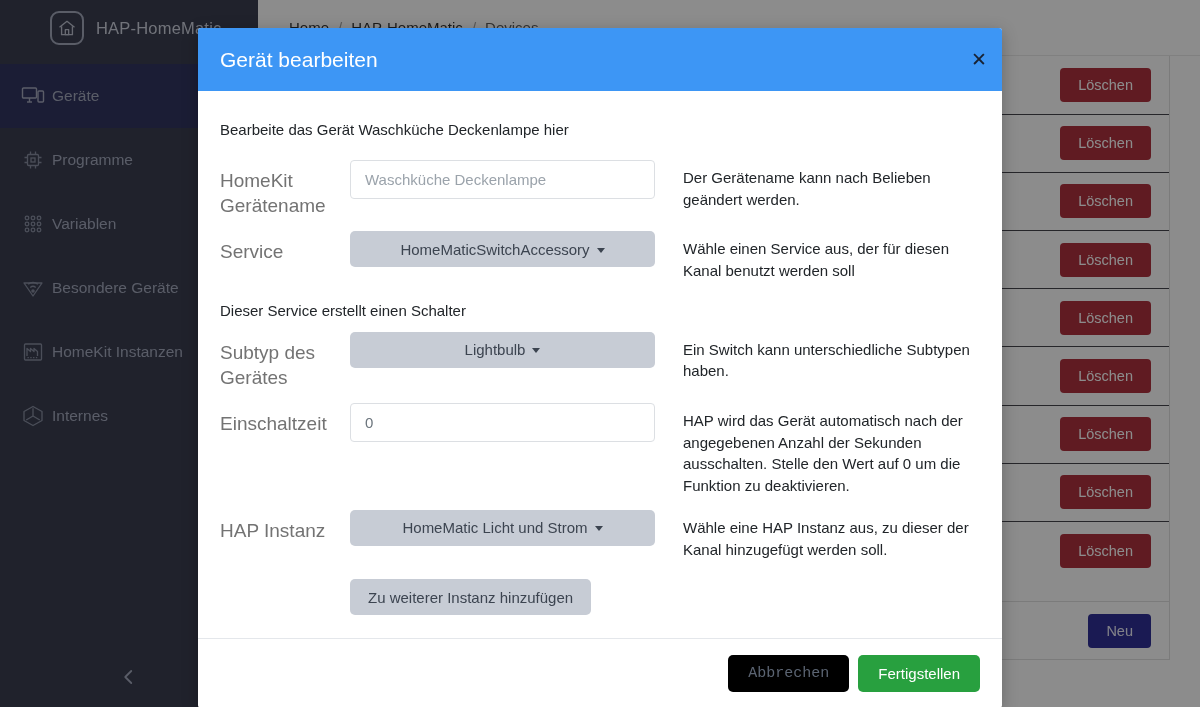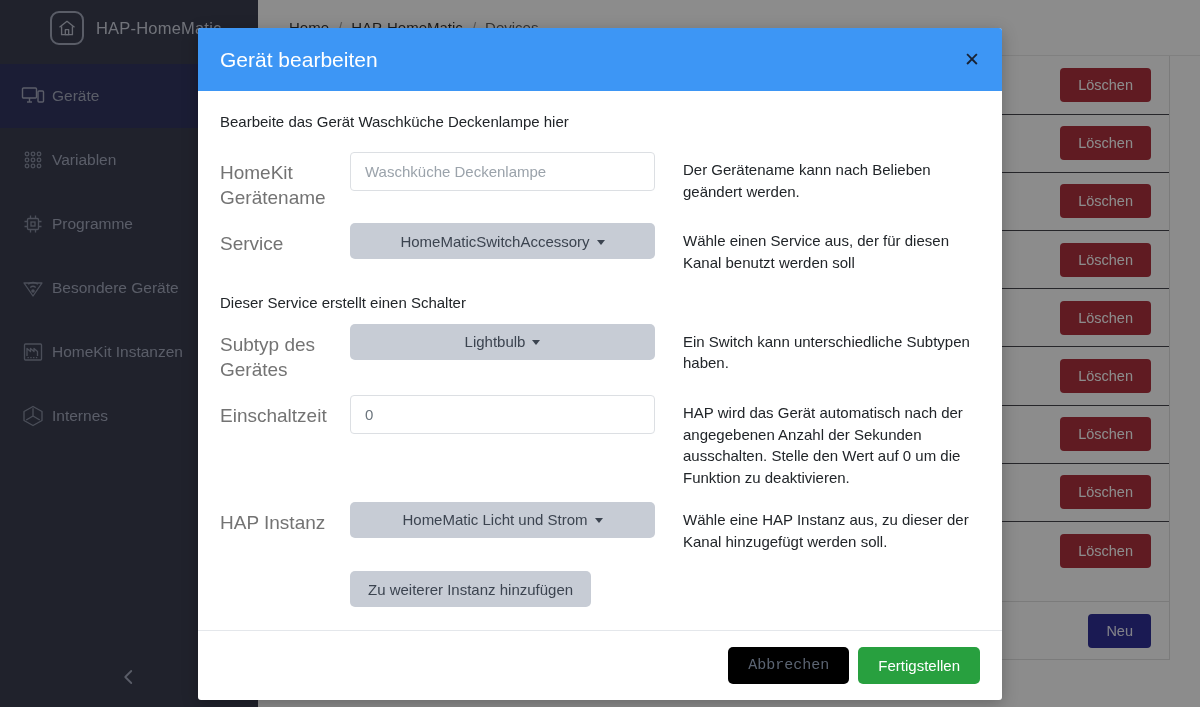--- a/index.html
+++ b/index.html
@@ -160,38 +160,38 @@
     width: 804px;
     background: #ffffff;
     border-radius: 3px;
     box-shadow: 0 4px 16px rgba(0,0,0,.25);
     overflow: hidden;
   }
   .modal-head {
     background: #3d96f5;
     height: 63px;
     display: flex; align-items: center;
-    padding: 0 16px 0 22px;
+    padding: 0 9px 0 22px;
     gap: 23px;
   }
   .modal-title {
     color: #ffffff;
     font-size: 21px;
     flex: 1 1 auto;
   }
   .modal-close {
     color: #182233;
     font-size: 19px;
     line-height: 1;
     cursor: pointer;
     background: none; border: none;
     font-family: "Liberation Sans", sans-serif;
     padding: 4px 6px;
   }
-  .modal-body { padding: 22px 22px 10px 22px; }
+  .modal-body { padding: 22px 22px 10px 22px; margin-top: 8px; }
   .intro {
     font-size: 15px;
     color: #212529;
     margin-bottom: 22px;
     padding-left: 0;
   }
   .frow {
     display: flex;
     align-items: flex-start;
     margin-bottom: 13px;
@@ -311,48 +311,48 @@
       <div class="nav-item active">
         <span class="nav-ico">
           <svg width="24" height="24" viewBox="0 0 24 24" fill="none" stroke="#b3b8ca" stroke-width="1.4">
             <rect x="1.5" y="4" width="14" height="10" rx="1"></rect>
             <path d="M6 18 H11"></path>
               <path d="M8.5 14 V18"></path>
             <rect x="17" y="7" width="5.5" height="11" rx="1"></rect>
           </svg>
         </span>
         <span>Geräte</span>
+      </div>
+
+      <div class="nav-item">
+        <span class="nav-ico">
+          <svg width="24" height="24" viewBox="0 0 24 24" fill="none" stroke="#8c93a8" stroke-width="1.3">
+            <rect x="6.5" y="6.5" width="11" height="11" rx="1.2"></rect>
+            <rect x="10" y="10" width="4" height="4"></rect>
+            <path d="M9.5 6.5V3.5M14.5 6.5V3.5M9.5 17.5v3M14.5 17.5v3M6.5 9.5h-3M6.5 14.5h-3M17.5 9.5h3M17.5 14.5h3"></path>
+          </svg>
+        </span>
+        <span>Programme</span>
       </div>
 
       <div class="nav-item">
         <span class="nav-ico">
           <svg width="24" height="24" viewBox="0 0 24 24" fill="none" stroke="#8c93a8" stroke-width="1.3">
             <circle cx="6" cy="6" r="1.8"></circle>
               <circle cx="12" cy="6" r="1.8"></circle>
               <circle cx="18" cy="6" r="1.8"></circle>
             <circle cx="6" cy="12" r="1.8"></circle>
               <circle cx="12" cy="12" r="1.8"></circle>
               <circle cx="18" cy="12" r="1.8"></circle>
             <circle cx="6" cy="18" r="1.8"></circle>
               <circle cx="12" cy="18" r="1.8"></circle>
               <circle cx="18" cy="18" r="1.8"></circle>
           </svg>
         </span>
         <span>Variablen</span>
-      </div>
-
-      <div class="nav-item">
-        <span class="nav-ico">
-          <svg width="24" height="24" viewBox="0 0 24 24" fill="none" stroke="#8c93a8" stroke-width="1.3">
-            <rect x="6.5" y="6.5" width="11" height="11" rx="1.2"></rect>
-            <rect x="10" y="10" width="4" height="4"></rect>
-            <path d="M9.5 6.5V3.5M14.5 6.5V3.5M9.5 17.5v3M14.5 17.5v3M6.5 9.5h-3M6.5 14.5h-3M17.5 9.5h3M17.5 14.5h3"></path>
-          </svg>
-        </span>
-        <span>Programme</span>
       </div>
 
       <div class="nav-item">
         <span class="nav-ico">
           <svg width="24" height="24" viewBox="0 0 24 24" fill="none" stroke="#8c93a8" stroke-width="1.3" stroke-linejoin="round">
             <path d="M3 7 L12 20 L21 7 Z"></path>
             <path d="M7.2 8.2 A7 7 0 0 1 16.8 8.2"></path>
             <path d="M9.3 11.4 A4.2 4.2 0 0 1 14.7 11.4"></path>
             <circle cx="12" cy="15" r="1.1" fill="#8c93a8"></circle>
           </svg>

